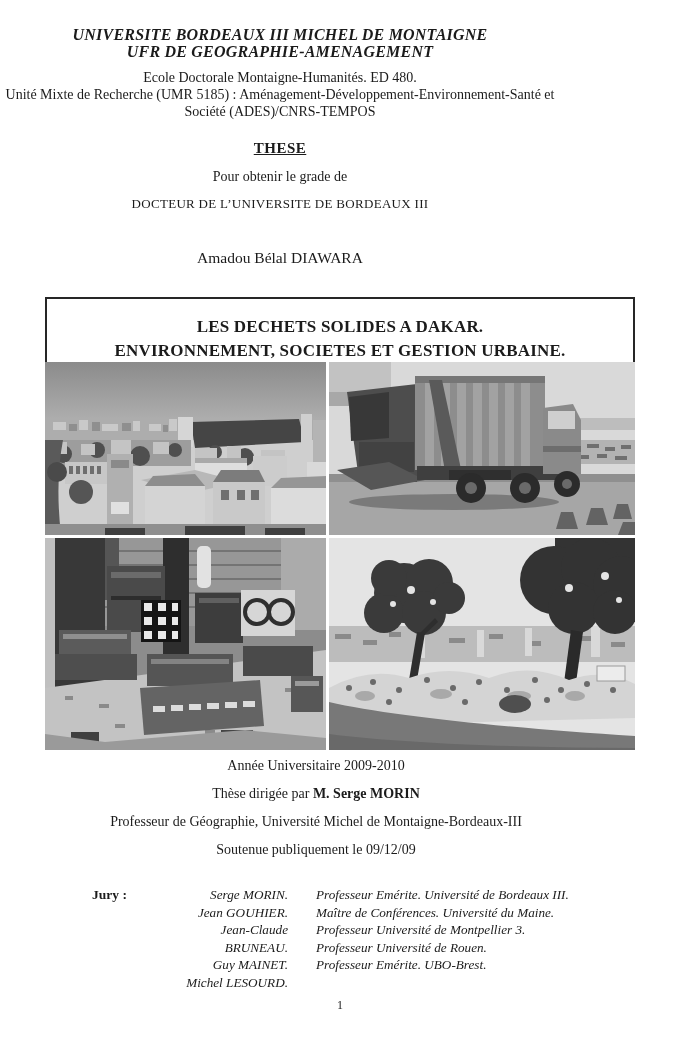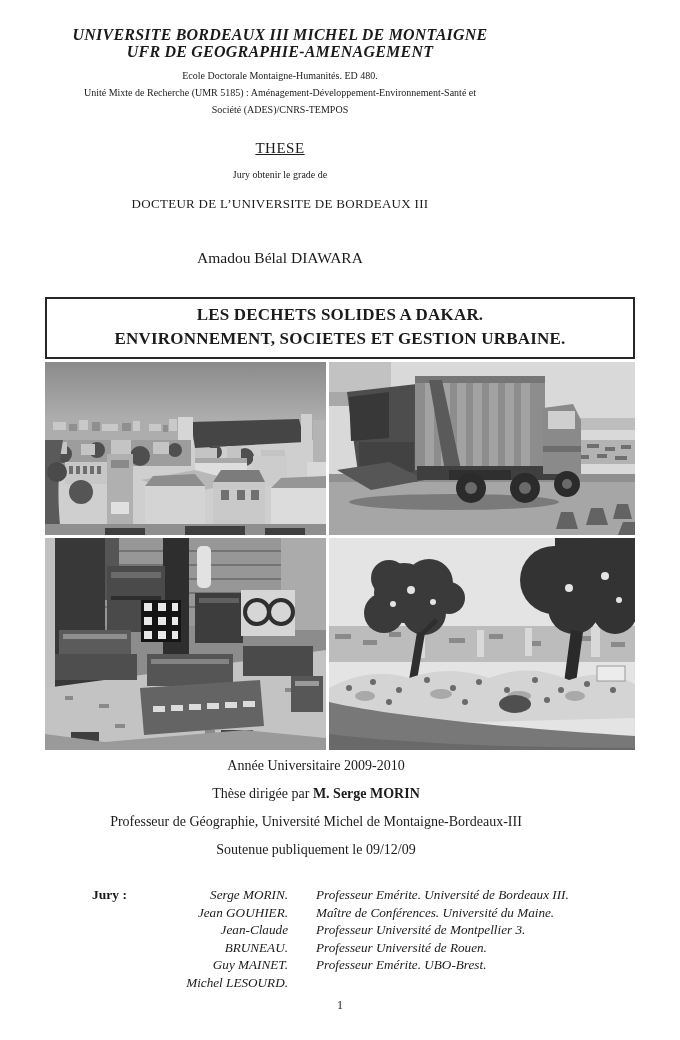--- a/index.html
+++ b/index.html
@@ -2,28 +2,28 @@
 <html><head>
 <meta charset="utf-8">
 <style>
   html,body{margin:0;padding:0;background:#e9e9e9;}
   .page{
     position:relative;width:680px;height:1040px;margin:0 auto;background:#ffffff;
     font-family:"Liberation Serif","DejaVu Serif",serif;color:#1b1b1b;overflow:hidden;
   }
   .center{position:absolute;left:0;width:560px;text-align:center;white-space:nowrap;}
   .hdr{font-weight:bold;font-style:italic;font-size:16px;letter-spacing:.2px;}
-  .sm{font-size:10px;}
-  .these{font-weight:normal;font-size:15px;text-decoration:underline;letter-spacing:.5px;}
+  .sm{font-size:14px;}
+  .these{font-weight:bold;font-size:15px;text-decoration:underline;letter-spacing:.5px;}
   .degree{font-size:13px;letter-spacing:.3px;}
   .author{font-size:15.5px;}
   .title-box{
     position:absolute;left:45px;top:297px;width:586px;height:54px;
     border:2px solid #262626;background:#fff;text-align:center;
-    font-weight:bold;font-size:17px;line-height:24px;padding-top:4px;letter-spacing:.2px;
+    font-weight:bold;font-size:17px;line-height:24px;padding-top:16px;letter-spacing:.2px;
   }
   .photo-grid{
     position:absolute;left:45px;top:362px;width:590px;height:388px;background:#fff;
     display:grid;grid-template-columns:281px 306px;grid-template-rows:173px 212px;gap:3px;
   }
   .photo{position:relative;overflow:hidden;background:#cfcfcf;}
   .photo svg{position:absolute;inset:0;width:100%;height:100%;display:block;}
   .ftr{font-size:14px;padding-left:36px;}
   .jury{position:absolute;top:886px;left:92px;display:flex;font-style:italic;font-size:13.2px;line-height:17.6px;}
   .jury-label{font-style:normal;font-weight:bold;width:62px;font-size:13.5px;text-align:left;}
@@ -37,21 +37,21 @@
 <div class="page">
 
   <div class="center hdr" style="top:26px">UNIVERSITE BORDEAUX III MICHEL DE MONTAIGNE</div>
   <div class="center hdr" style="top:43px">UFR DE GEOGRAPHIE-AMENAGEMENT</div>
 
   <div class="center sm" style="top:70px">Ecole Doctorale Montaigne-Humanités. ED 480.</div>
   <div class="center sm" style="top:87px">Unité Mixte de Recherche (UMR 5185) : Aménagement-Développement-Environnement-Santé et</div>
   <div class="center sm" style="top:104px">Société (ADES)/CNRS-TEMPOS</div>
 
   <div class="center these" style="top:140px">THESE</div>
-  <div class="center sm" style="top:169px">Jury obtenir le grade de</div>
+  <div class="center sm" style="top:169px">Pour obtenir le grade de</div>
   <div class="center degree" style="top:196px">DOCTEUR DE L’UNIVERSITE DE BORDEAUX III</div>
   <div class="center author" style="top:249px">Amadou Bélal DIAWARA</div>
 
   <div class="title-box">
     <div>LES DECHETS SOLIDES A DAKAR.</div>
     <div>ENVIRONNEMENT, SOCIETES ET GESTION URBAINE.</div>
   </div>
 
   <div class="photo-grid">
 

